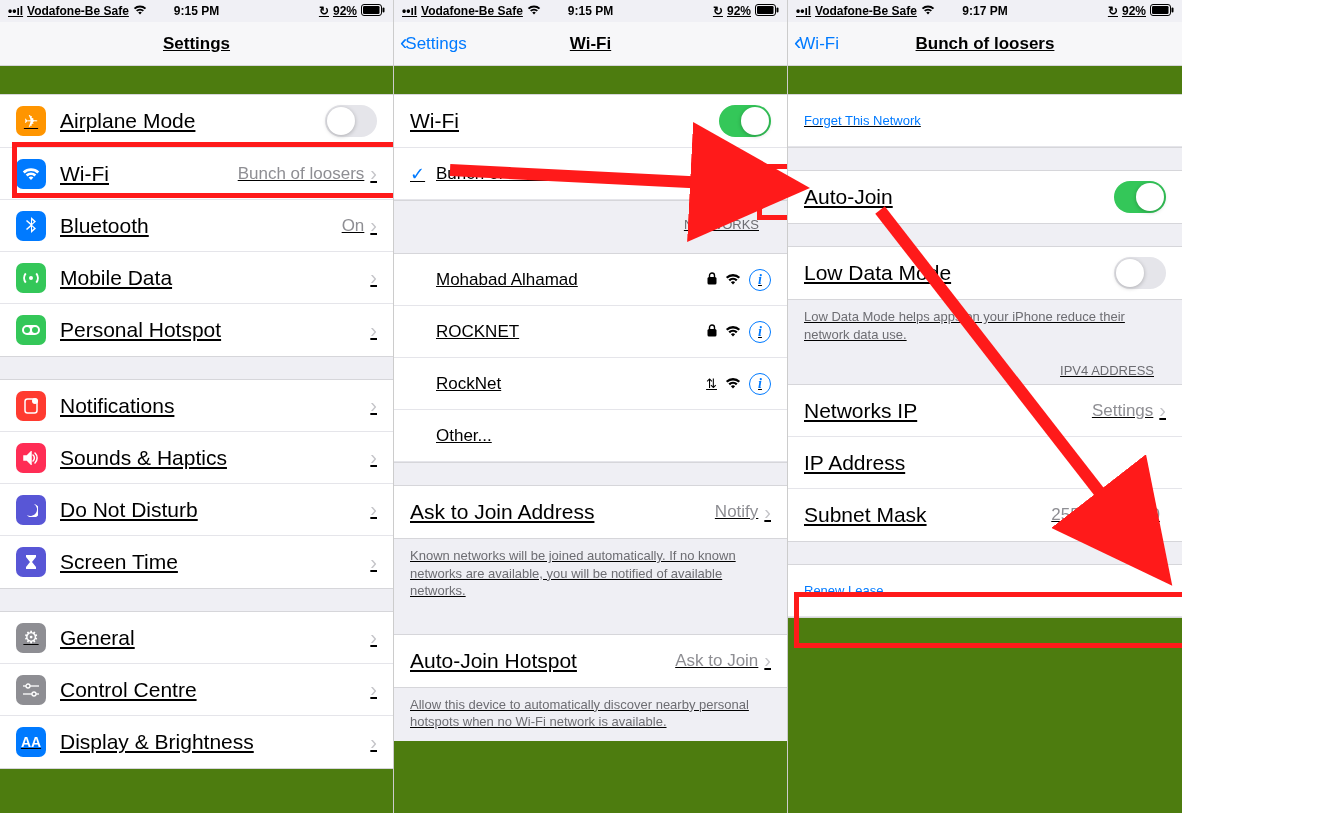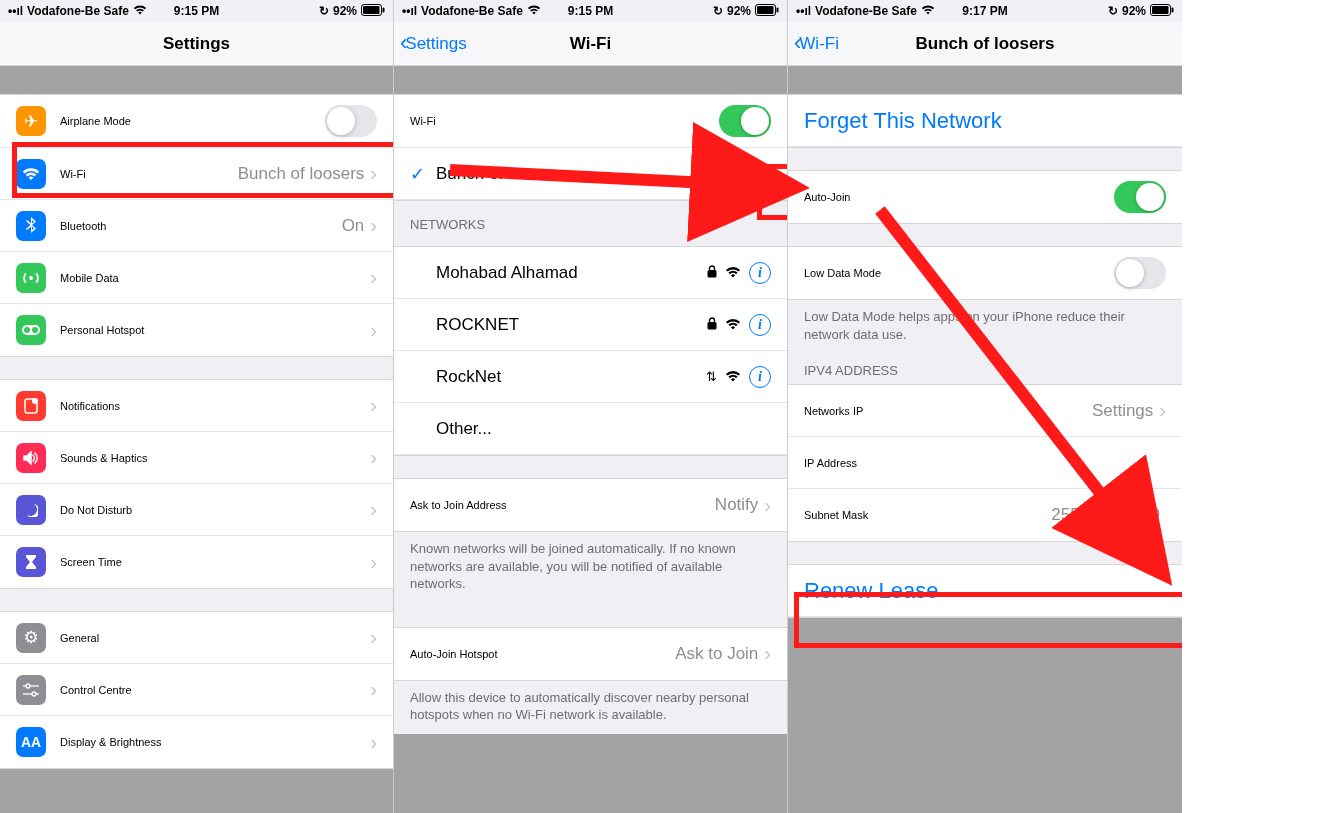--- a/index.html
+++ b/index.html
@@ -8,24 +8,25 @@
     background: #fff;
     width: 1330px;
     height: 813px;
     position: relative;
     overflow: hidden;
   }
   .panes { display: flex; width: 100%; height: 100%; }
   .pane {
     width: 394px;
     height: 100%;
-    background: #a3a3a3;
+    background: #4d7c0f;
     position: relative;
     overflow: hidden;
     border-right: 1px solid #ccc;
+    text-decoration: underline;
   }
   .pane:last-child { border-right: none; }
 
   
   .statusbar {
     height: 22px;
     display: flex;
     align-items: center;
     justify-content: space-between;
     padding: 0 8px;
@@ -75,28 +76,29 @@
   }
   .row:last-child { border-bottom: none; justify-content: flex-end; }
   .row .icon {
     width: 30px; height: 30px;
     border-radius: 7px;
     margin-right: 14px;
     display: flex; align-items: center; justify-content: center;
     font-size: 17px; color: #fff;
     flex-shrink: 0;
   }
-  .row .label { flex: 1; font-size: 11px; color: #000; }
+  .row .label { flex: 1; font-size: 21px; color: #000; }
   .row .detail { font-size: 17px; color: #8e8e93; margin-right: 6px; }
   .row .chevron { color: #c5c5c9; font-size: 20px; }
   .group-header {
-    padding: 16px 16px 6px;
+    padding: 16px 28px 6px;
     font-size: 13px;
     color: #6d6d72;
     text-transform: uppercase;
+    text-align: right;
   }
   .group-footer {
     padding: 8px 16px 10px;
     font-size: 13px;
     color: #6d6d72;
     line-height: 1.35;
   }
 
   
   .toggle {
@@ -122,21 +124,21 @@
   .info-ic {
     width: 22px; height: 22px; border: 1.5px solid #007aff; border-radius: 11px;
     display: flex; align-items: center; justify-content: center;
     color: #007aff; font-size: 14px; font-weight: 600; font-family: Georgia, serif; font-style: italic;
   }
 
   
   .link-row {
     display: flex; align-items: center; min-height: 52px;
     padding: 10px 16px; background:#fff; border-bottom:1px solid #e5e5ea;
-    color: #007aff; font-size: 22px;
+    color: #007aff; font-size: 13px;
   }
 
   
   .hl {
     position: absolute;
     border: 5px solid #ff1a1a;
     pointer-events: none;
     z-index: 50;
   }
 
@@ -353,21 +355,21 @@
               <svg width="16" height="12" viewBox="0 0 16 12">
                   <path d="M8 11.5 L5.9 9.2 A3.3 3.3 0 0 1 10.1 9.2 Z M3.4 6.6 A6.8 6.8 0 0 1 12.6 6.6 L11 8.2 A4.5 4.5 0 0 0 5 8.2 Z M0.9 4 A10.2 10.2 0 0 1 15.1 4 L13.5 5.6 A8 8 0 0 0 2.5 5.6 Z" fill="#000"></path>
                 </svg>
             </span>
             <span class="info-ic">i</span>
           </div>
         </div>
       </div>
 
       <div class="group-header">NETWORKS</div>
-      <div class="group" style="margin-top:8px">
+      <div class="group" style="margin-top:15px">
         <div class="wifi-row">
           <div class="check"></div>
           <div class="wifi-label">Mohabad Alhamad</div>
           <div class="mini-icons">
             <span class="lock-ic"><svg width="10" height="13" viewBox="0 0 10 13">
                   <rect x="0.5" y="5" width="9" height="7.5" rx="1.5" fill="#000"></rect>
                   <path d="M2.5 5 V3.5 A2.5 2.5 0 0 1 7.5 3.5 V5" fill="none" stroke="#000" stroke-width="1.4"></path>
                 </svg></span>
             <span class="wifi-ic"><svg width="16" height="12" viewBox="0 0 16 12">
                   <path d="M8 11.5 L5.9 9.2 A3.3 3.3 0 0 1 10.1 9.2 Z M3.4 6.6 A6.8 6.8 0 0 1 12.6 6.6 L11 8.2 A4.5 4.5 0 0 0 5 8.2 Z M0.9 4 A10.2 10.2 0 0 1 15.1 4 L13.5 5.6 A8 8 0 0 0 2.5 5.6 Z" fill="#000"></path>

